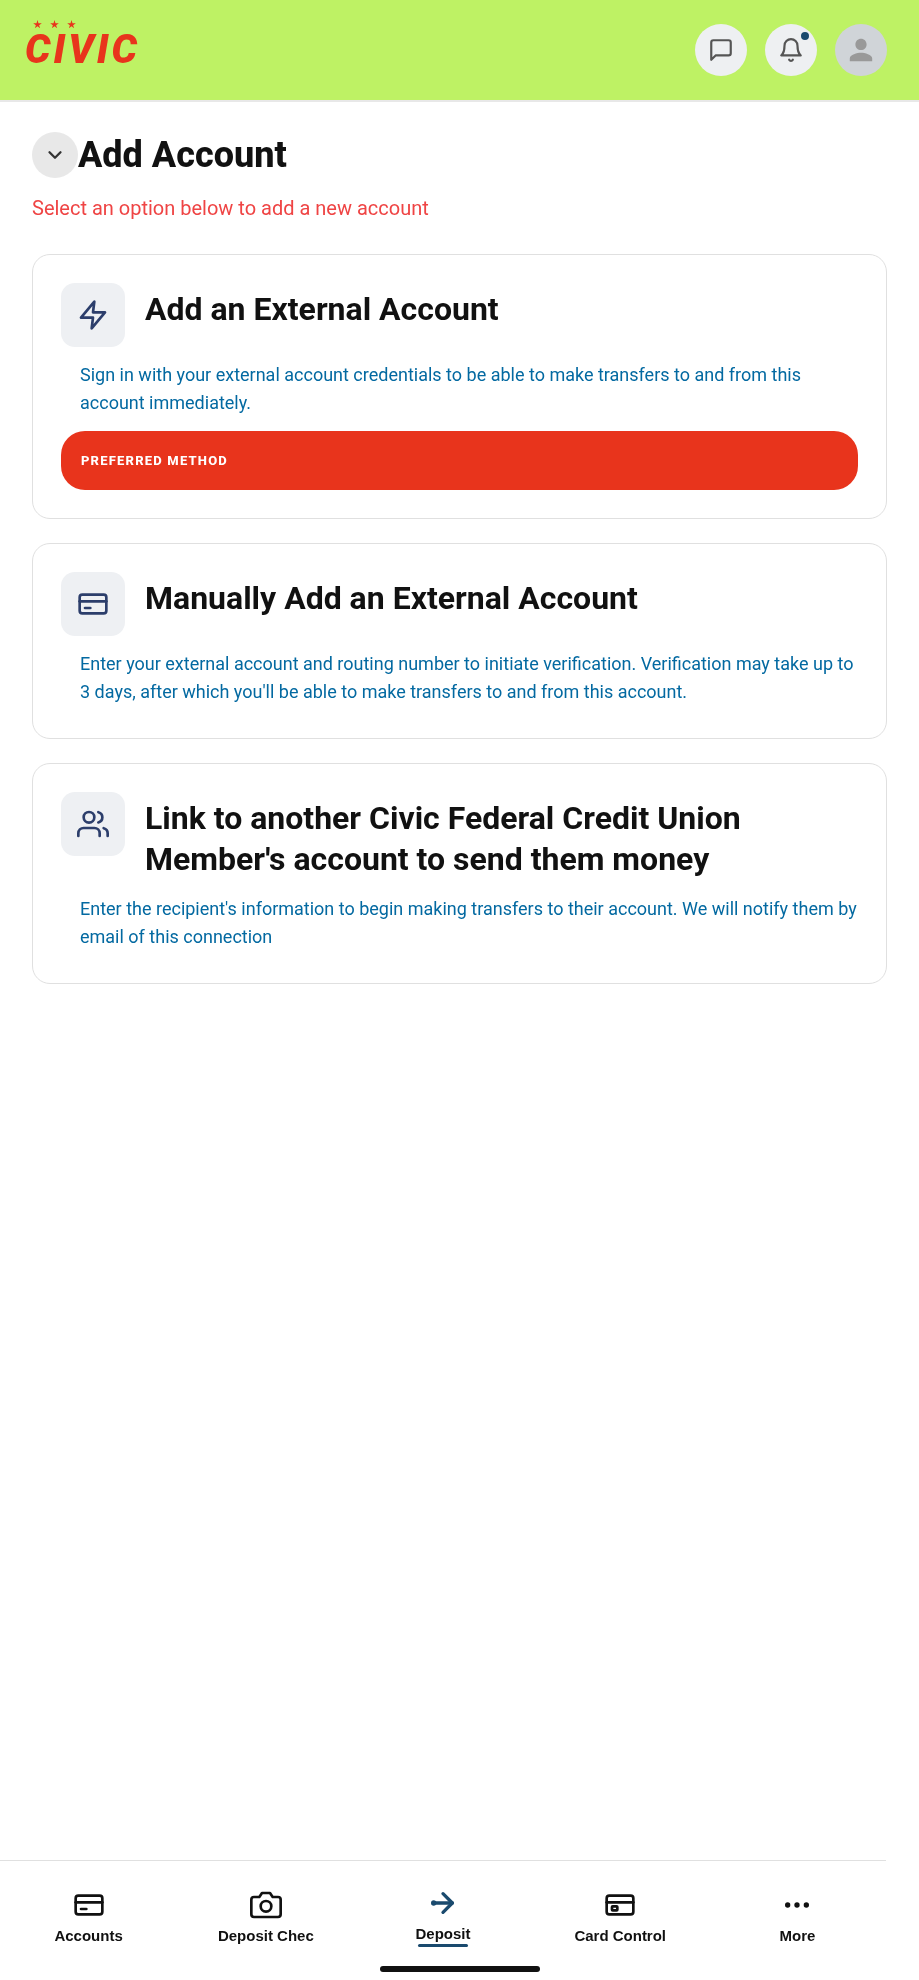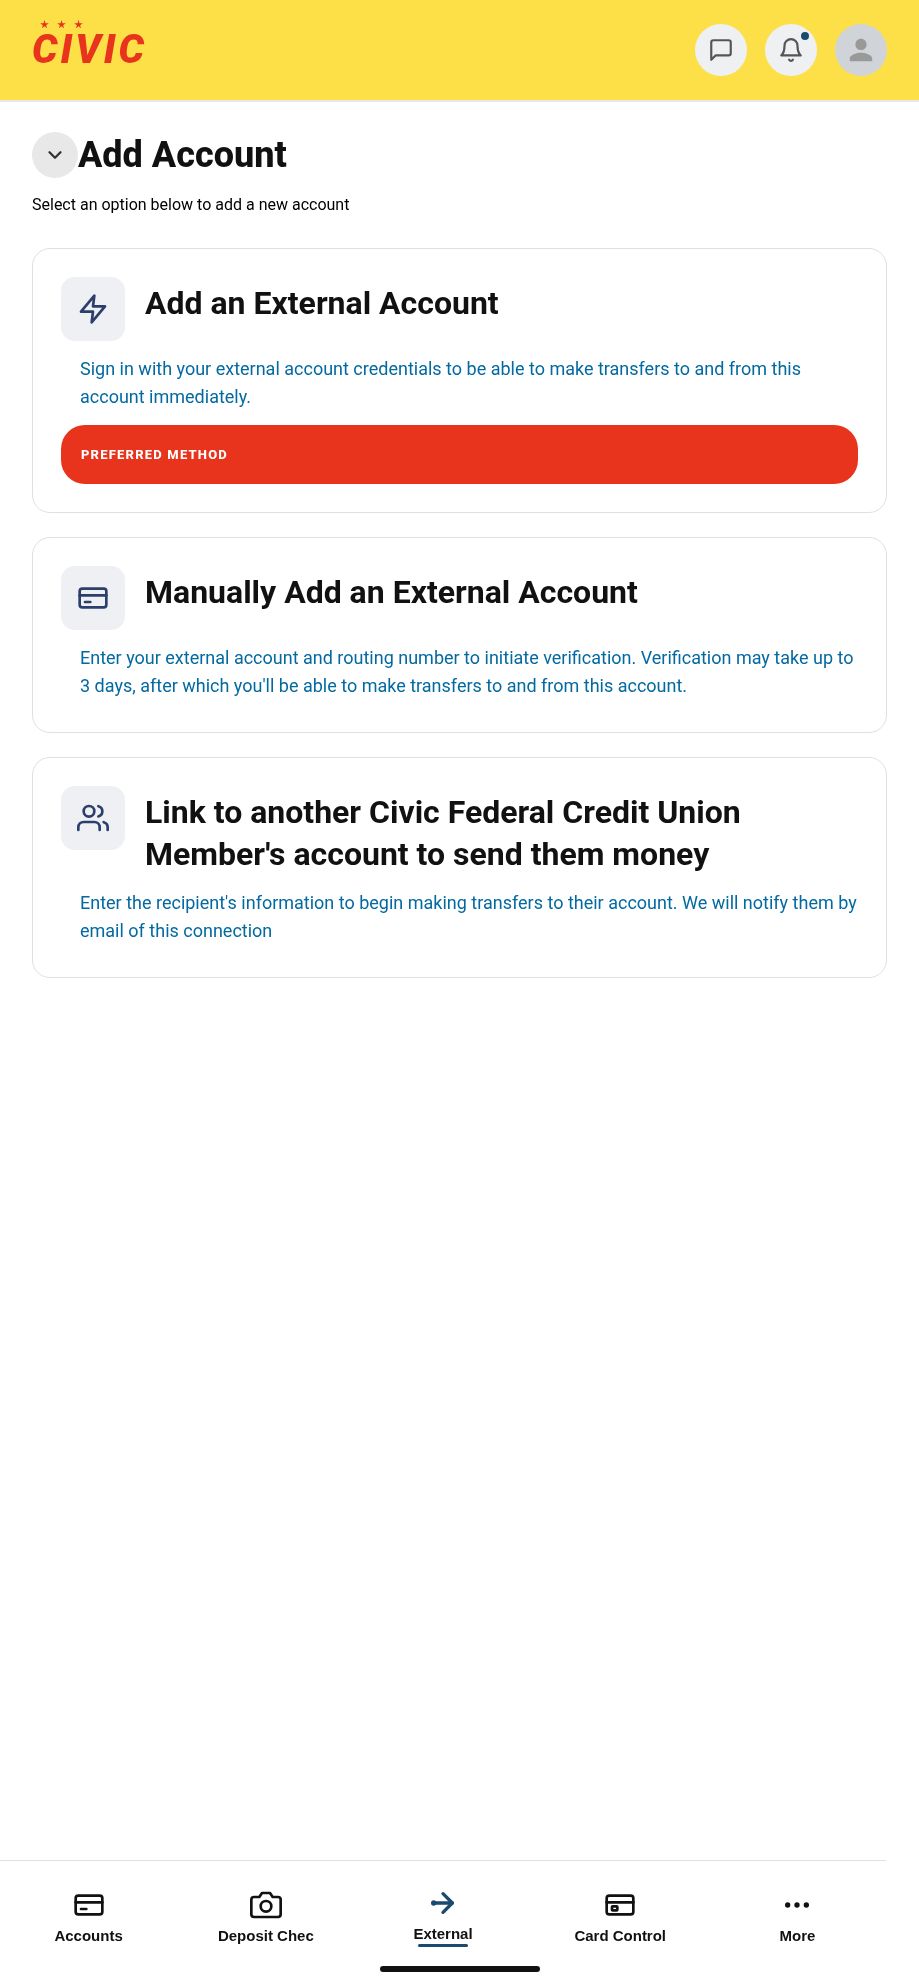--- a/index.html
+++ b/index.html
@@ -16,22 +16,22 @@
       min-height: 1980px;
       position: relative;
       overflow-x: hidden;
     }
 
     
     .header {
       display: flex;
       align-items: center;
       justify-content: space-between;
-      padding: 24px 32px 24px 32px;
-      background: #fde047;
+      padding: 24px 32px 24px 25px;
+      background: #bef264;
       border-bottom: 1px solid #e8e8e8;
     }
 
     .logo-container {
       display: flex;
       align-items: center;
     }
 
     .header-icons {
       display: flex;
@@ -100,22 +100,22 @@
       flex-shrink: 0;
     }
 
     .page-title {
       font-size: 36px;
       font-weight: 800;
       color: #111111;
     }
 
     .subtitle {
-      font-size: 16px;
-      color: #000000;
+      font-size: 20px;
+      color: #ef4444;
       padding: 0 32px 32px 32px;
       line-height: 1.4;
     }
 
     
     .cards-container {
       padding: 0 32px;
       display: flex;
       flex-direction: column;
       gap: 24px;
@@ -404,21 +404,21 @@
     </svg>
     <span class="nav-label">Deposit Chec</span>
   </button>
 
   <button class="nav-item active">
     <svg viewBox="0 0 24 24" fill="none" stroke="#1a4a6e" stroke-width="2.5" stroke-linecap="round" stroke-linejoin="round">
       <line x1="5" y1="12" x2="19" y2="12"></line>
       <polyline points="12 5 19 12 12 19"></polyline>
       <circle cx="5" cy="12" r="2" fill="#1a4a6e" stroke="none"></circle>
     </svg>
-    <span class="nav-label">External</span>
+    <span class="nav-label">Deposit</span>
     <div class="transfer-active-line"></div>
   </button>
 
   <button class="nav-item">
     <svg viewBox="0 0 24 24" fill="none" stroke="#111" stroke-width="2" stroke-linecap="round" stroke-linejoin="round">
       <rect x="2" y="5" width="20" height="14" rx="2"></rect>
       <line x1="2" y1="10" x2="22" y2="10"></line>
       <rect x="6" y="13" width="4" height="3" rx="0.5"></rect>
     </svg>
     <span class="nav-label">Card Control</span>

